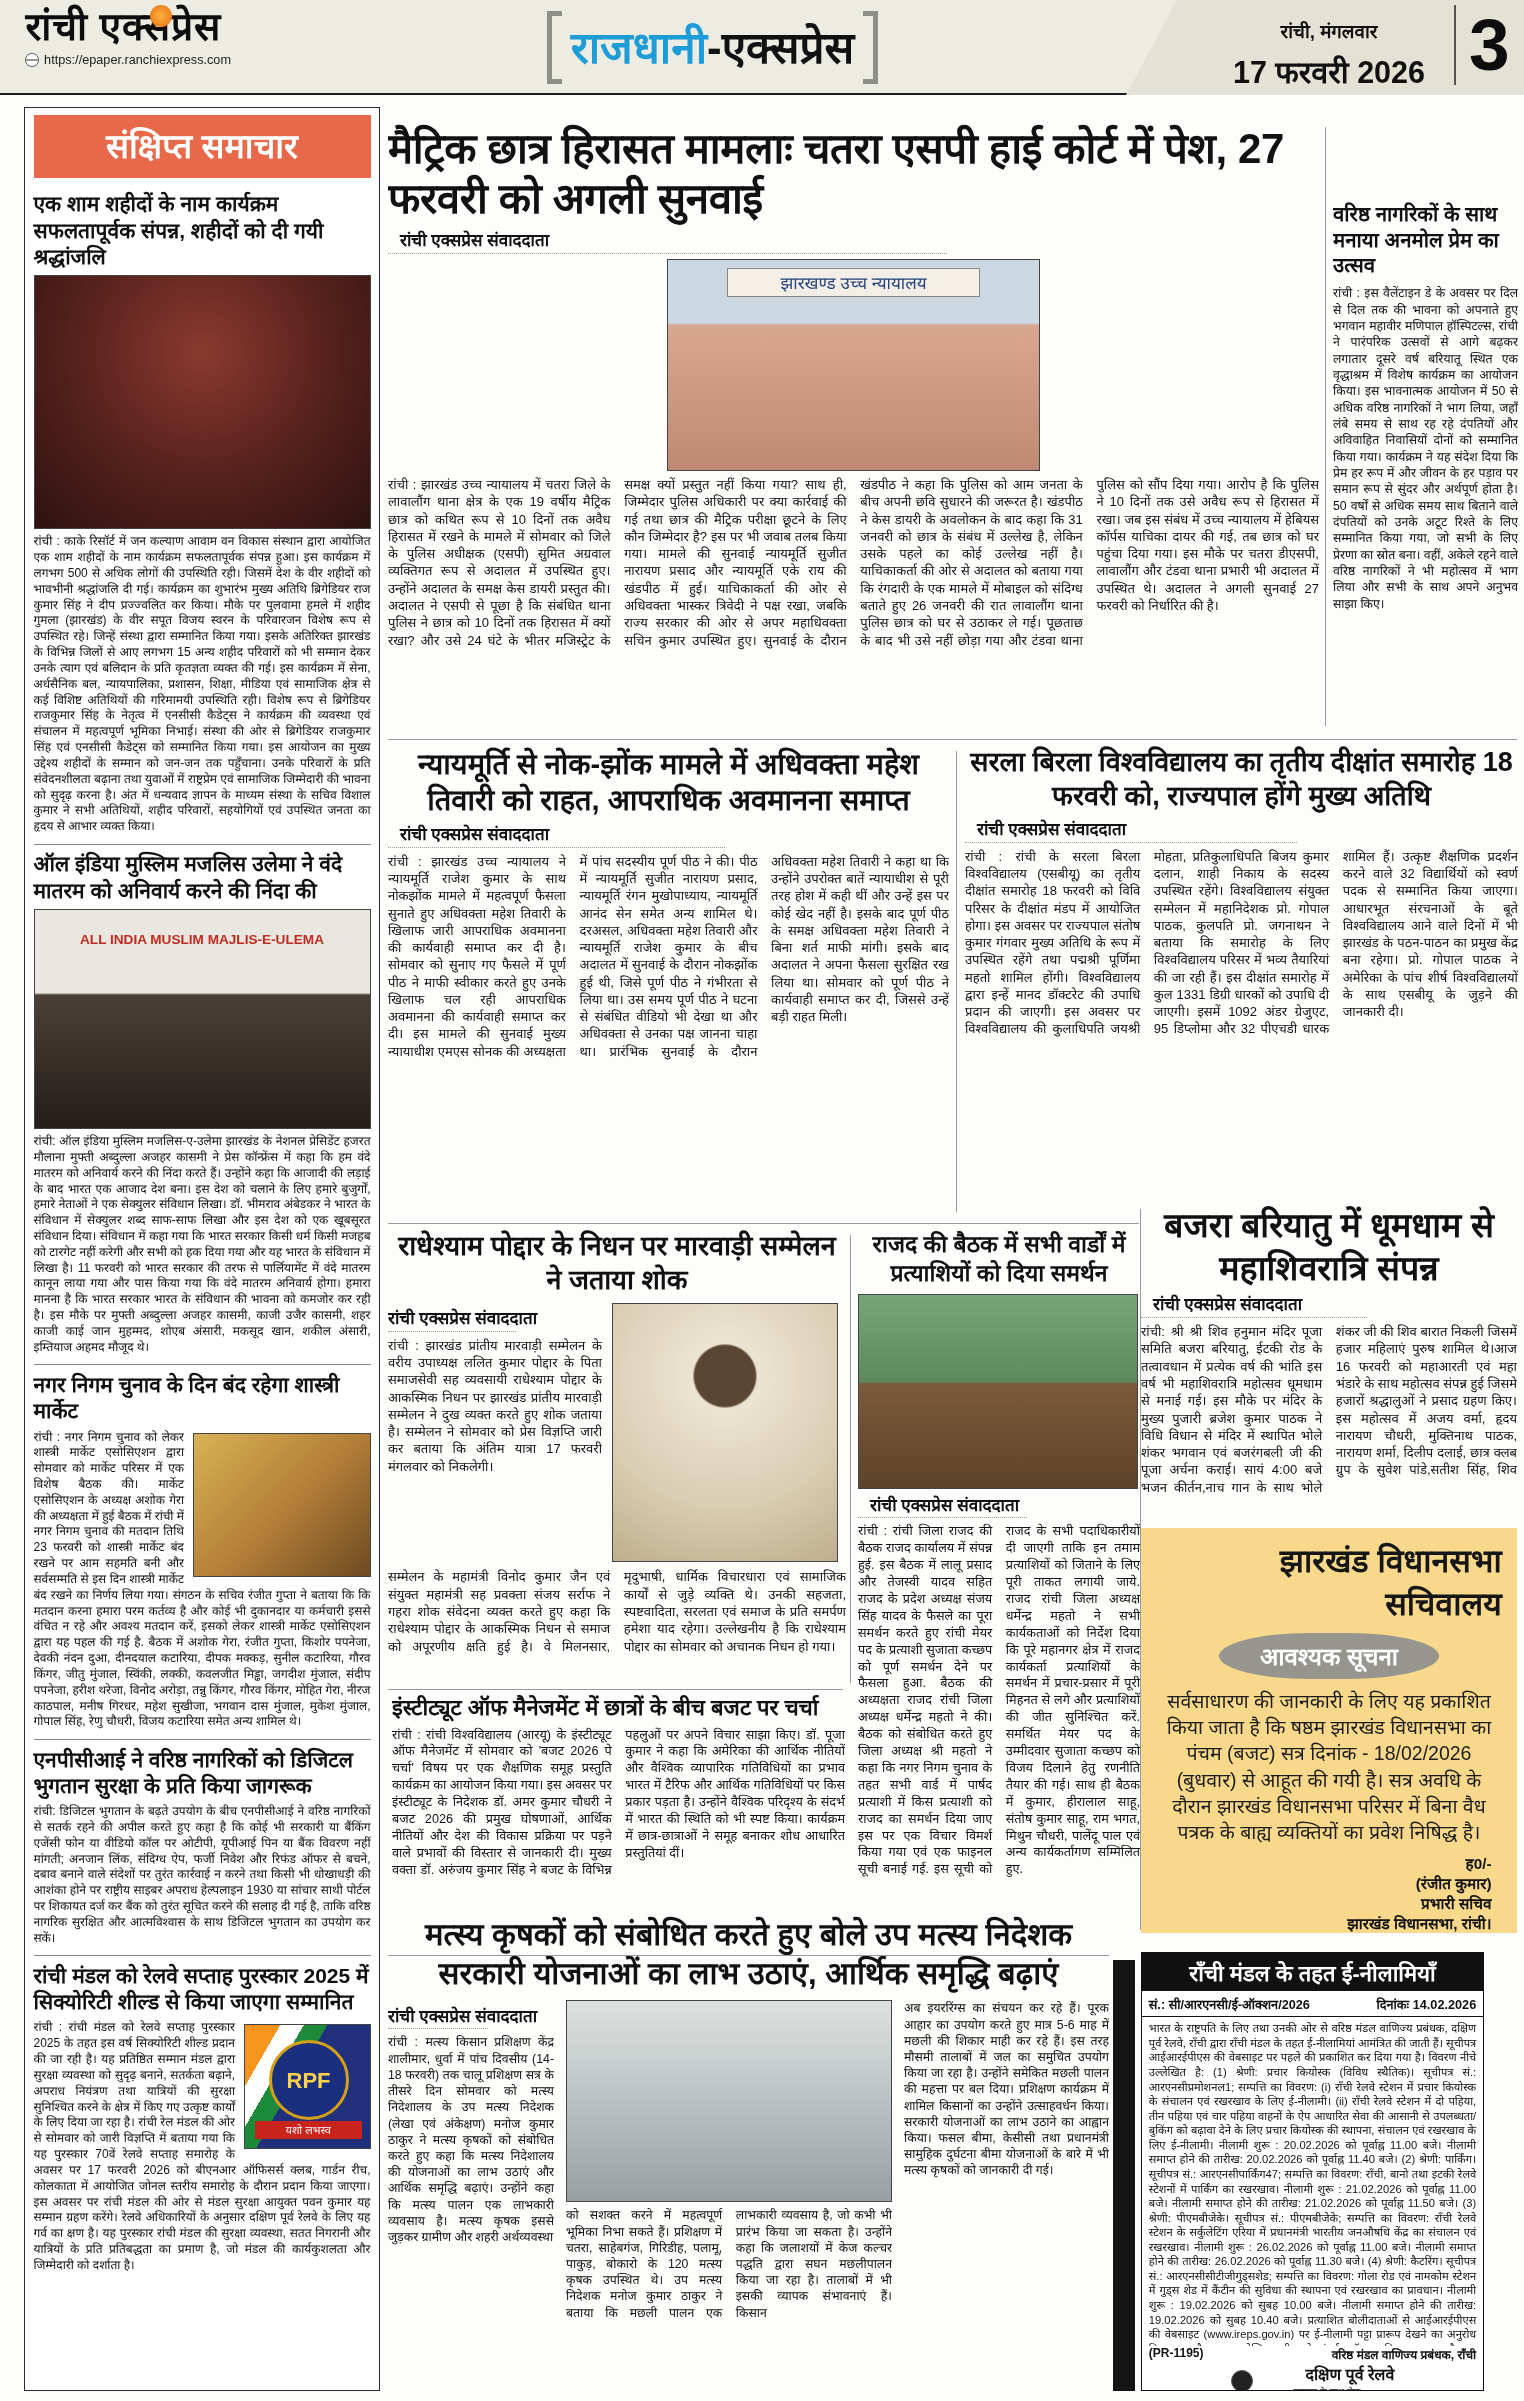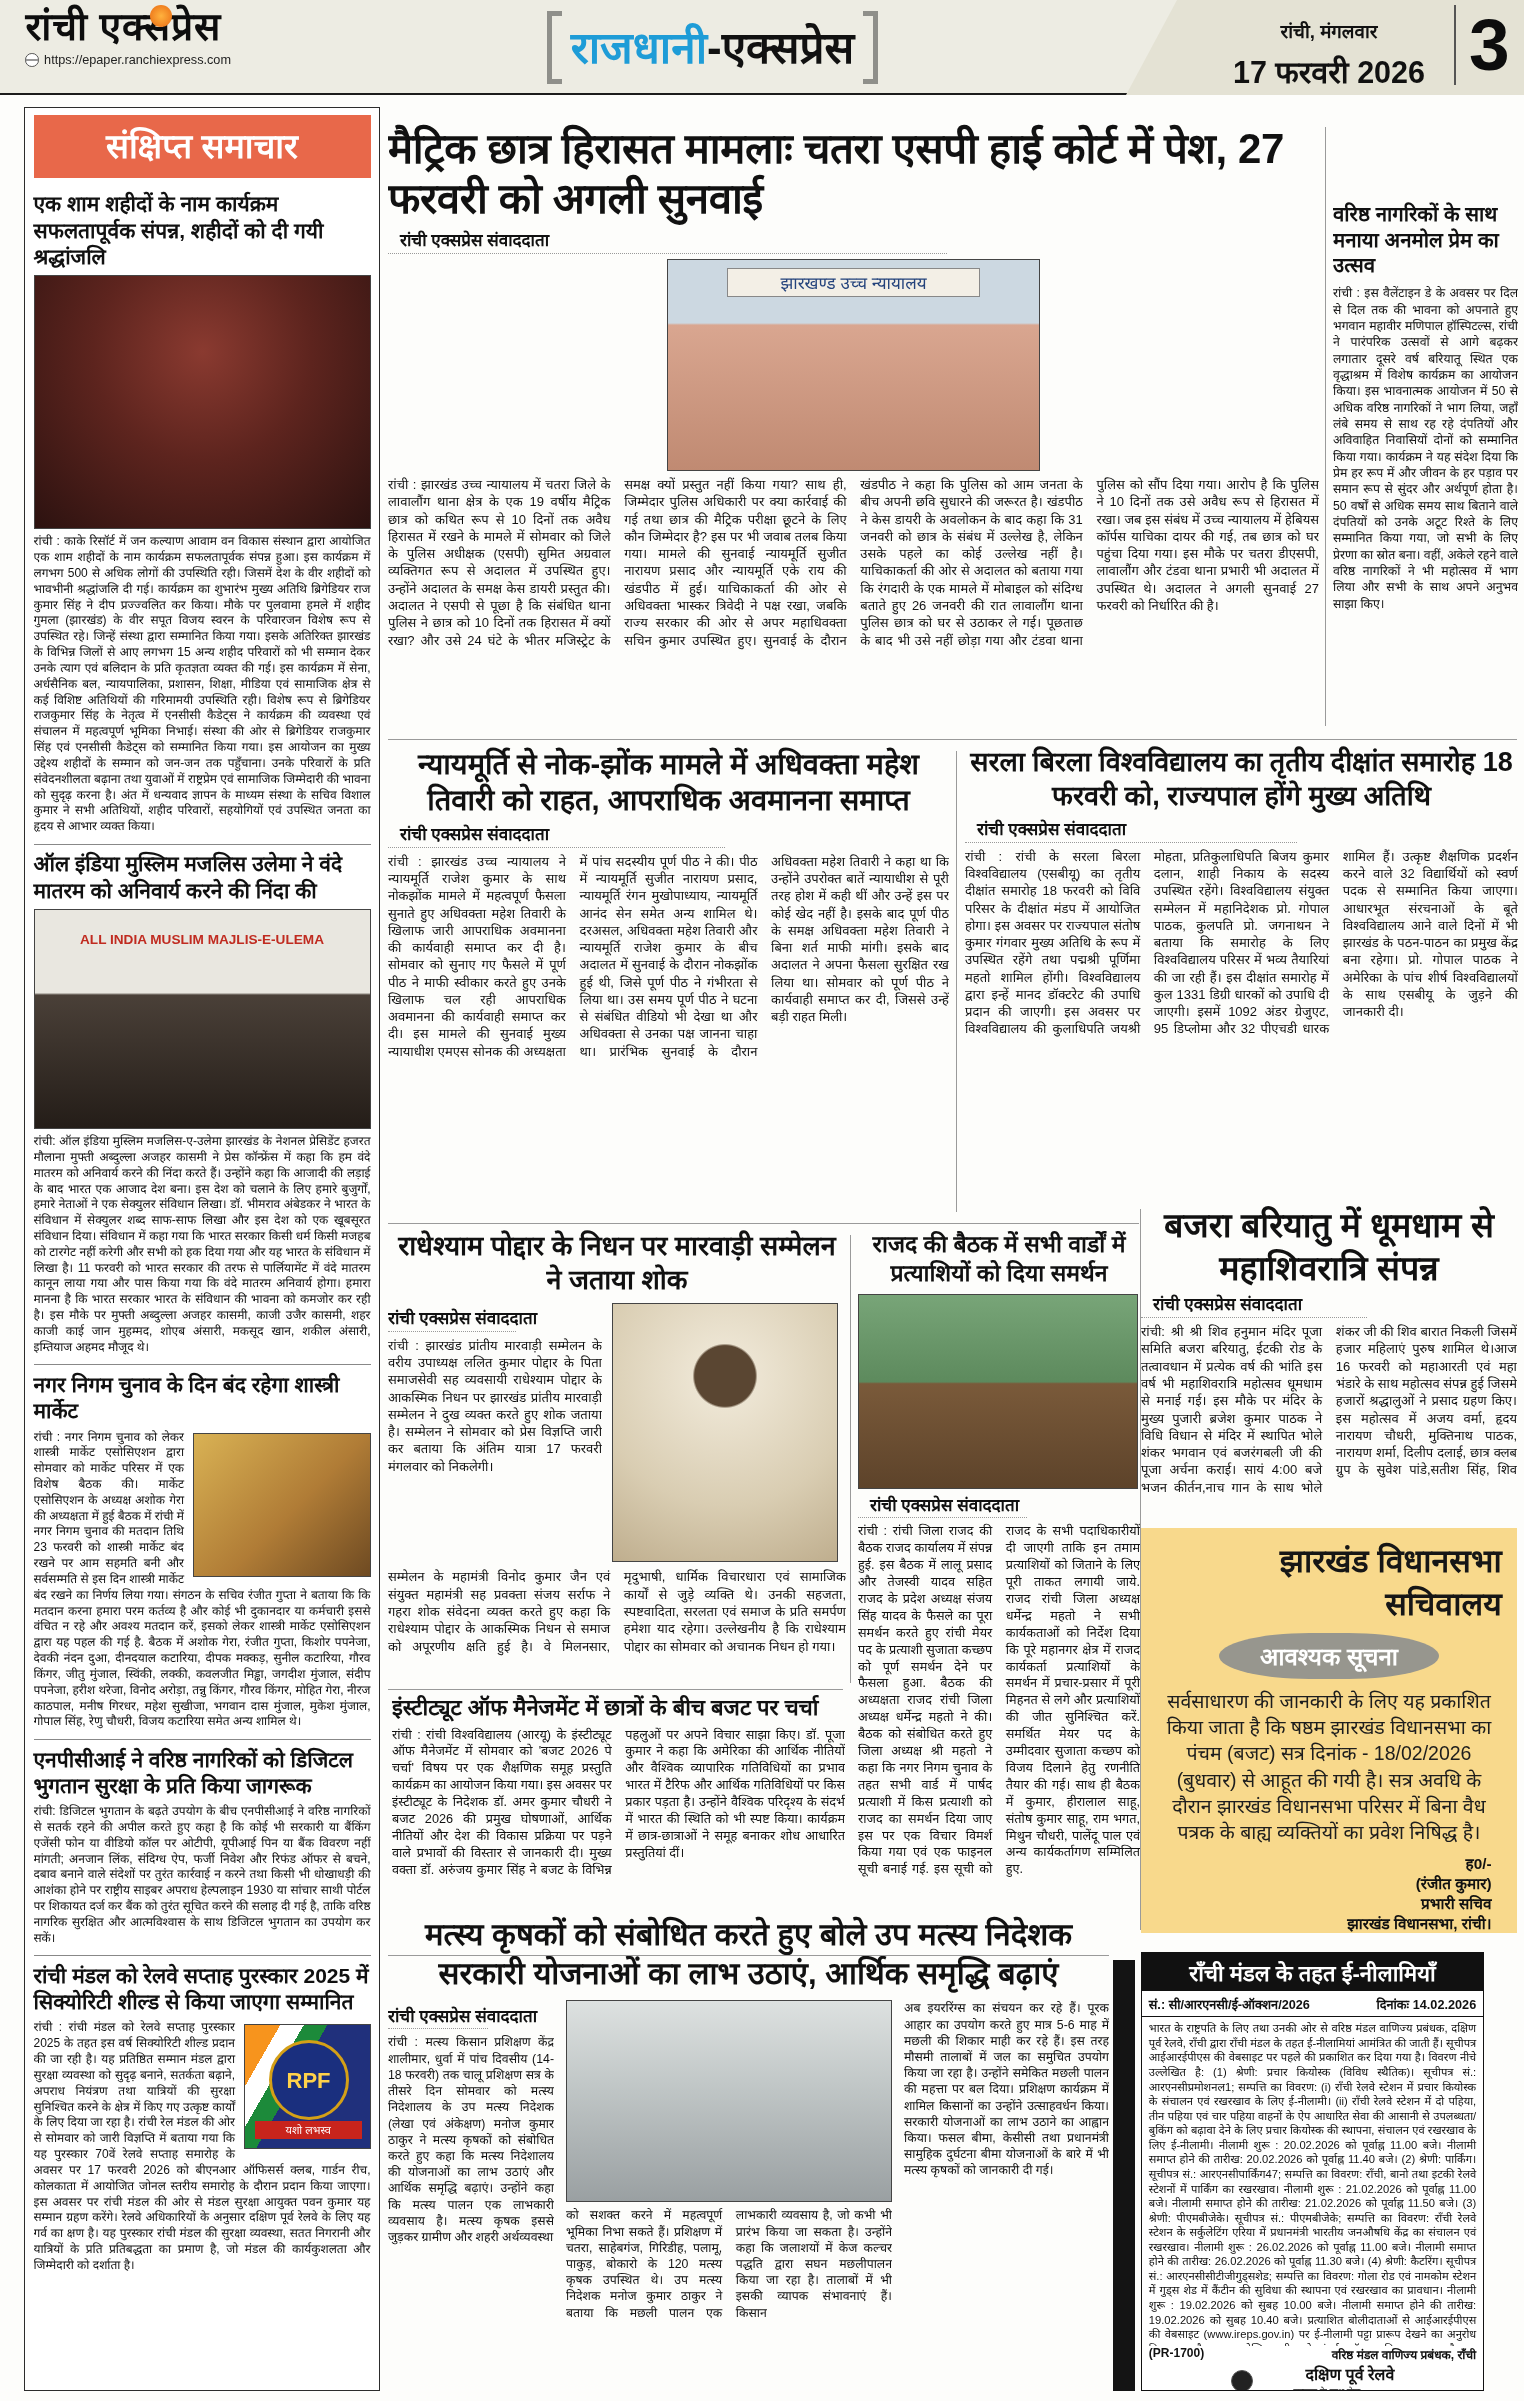--- a/index.html
+++ b/index.html
@@ -261,21 +261,21 @@
 
 <div id="side-strip"></div>
 <div id="eauction-notice">
   <div class="ea-head">राँची मंडल के तहत ई-नीलामियाँ</div>
   <div class="ea-ref">
     <span>सं.: सी/आरएनसी/ई-ऑक्शन/2026</span>
     <span>दिनांकः 14.02.2026</span>
   </div>
   <div class="ea-body">भारत के राष्ट्रपति के लिए तथा उनकी ओर से वरिष्ठ मंडल वाणिज्य प्रबंधक, दक्षिण पूर्व रेलवे, राँची द्वारा राँची मंडल के तहत ई-नीलामियां आमंत्रित की जाती हैं। सूचीपत्र आईआरईपीएस की वेबसाइट पर पहले की प्रकाशित कर दिया गया है। विवरण नीचे उल्लेखित है: (1) श्रेणी: प्रचार कियोस्क (विविध स्थैतिक)। सूचीपत्र सं.: आरएनसीप्रमोशनल1; सम्पत्ति का विवरण: (i) राँची रेलवे स्टेशन में प्रचार कियोस्क के संचालन एवं रखरखाव के लिए ई-नीलामी। (ii) राँची रेलवे स्टेशन में दो पहिया, तीन पहिया एवं चार पहिया वाहनों के ऐप आधारित सेवा की आसानी से उपलब्धता/बुकिंग को बढ़ावा देने के लिए प्रचार कियोस्क की स्थापना, संचालन एवं रखरखाव के लिए ई-नीलामी। नीलामी शुरू : 20.02.2026 को पूर्वाह्न 11.00 बजे। नीलामी समाप्त होने की तारीख: 20.02.2026 को पूर्वाह्न 11.40 बजे। (2) श्रेणी: पार्किंग। सूचीपत्र सं.: आरएनसीपार्किंग47; सम्पत्ति का विवरण: राँची, बानो तथा इटकी रेलवे स्टेशनों में पार्किंग का रखरखाव। नीलामी शुरू : 21.02.2026 को पूर्वाह्न 11.00 बजे। नीलामी समाप्त होने की तारीख: 21.02.2026 को पूर्वाह्न 11.50 बजे। (3) श्रेणी: पीएमबीजेके। सूचीपत्र सं.: पीएमबीजेके; सम्पत्ति का विवरण: राँची रेलवे स्टेशन के सर्कुलेटिंग एरिया में प्रधानमंत्री भारतीय जनऔषधि केंद्र का संचालन एवं रखरखाव। नीलामी शुरू : 26.02.2026 को पूर्वाह्न 11.00 बजे। नीलामी समाप्त होने की तारीख: 26.02.2026 को पूर्वाह्न 11.30 बजे। (4) श्रेणी: कैटरिंग। सूचीपत्र सं.: आरएनसीसीटीजीगुड्सशेड; सम्पत्ति का विवरण: गोला रोड एवं नामकोम स्टेशन में गुड्स शेड में कैंटीन की सुविधा की स्थापना एवं रखरखाव का प्रावधान। नीलामी शुरू : 19.02.2026 को सुबह 10.00 बजे। नीलामी समाप्त होने की तारीख: 19.02.2026 को सुबह 10.40 बजे। प्रत्याशित बोलीदाताओं से आईआरईपीएस की वेबसाइट (www.ireps.gov.in) पर ई-नीलामी पट्टा प्रारूप देखने का अनुरोध किया जाता है। ऊपर उल्लेखित सूचीपत्र के अंतर्गत लॉट वार विवरण उपलब्ध है।</div>
   <div class="ea-foot">
-    <span>(PR-1700)</span>
+    <span>(PR-1195)</span>
     <span>वरिष्ठ मंडल वाणिज्य प्रबंधक, राँची</span>
   </div>
   <div class="ea-rail">
     <span class="rail-logo"></span>
     <span>
       <div class="rail-name">दक्षिण पूर्व रेलवे</div>
       <div class="rail-tag">मुस्कान के साथ सेवा</div>
     </span>
   </div>
 </div>

